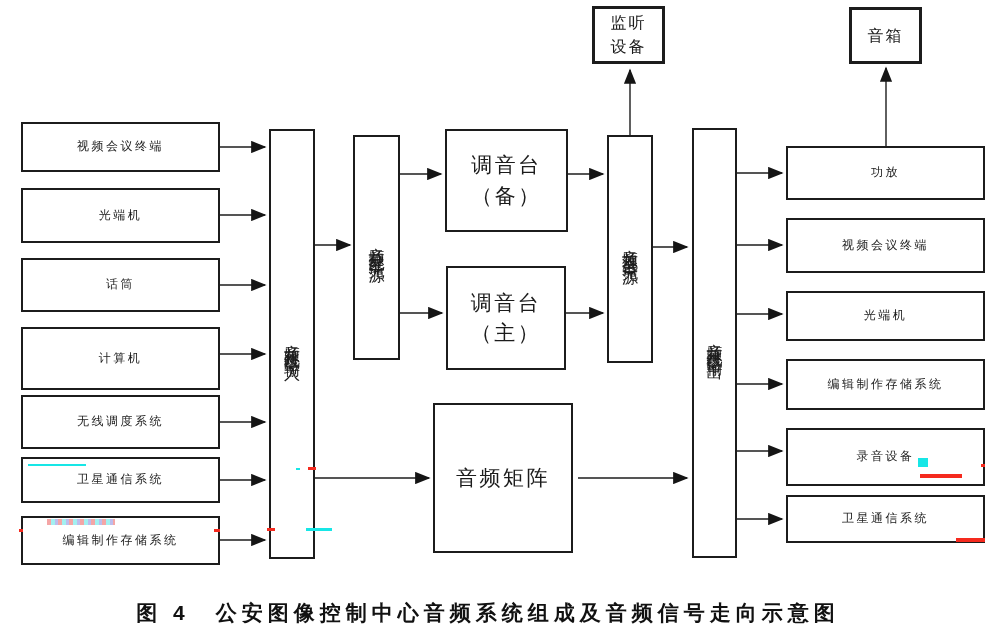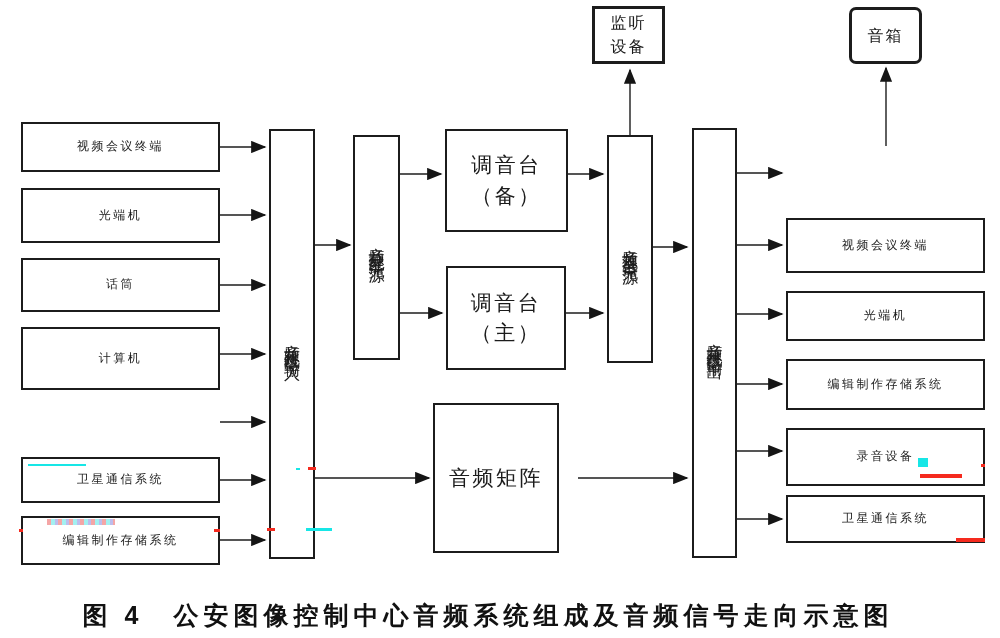--- a/index.html
+++ b/index.html
@@ -15,21 +15,21 @@
   }
   .sm{border-width:3px;font-size:16px;letter-spacing:2px;line-height:1.5;}
   .vbox{
     writing-mode:vertical-rl;text-orientation:mixed;
     font-size:16px;letter-spacing:3px;line-height:1.0;
   }
   .mid{font-size:21px;font-family:Liberation Serif, serif;}
   .caption{
     position:absolute;left:0;top:599px;width:976px;text-align:center;
     font-family:"Liberation Sans","DejaVu Sans",sans-serif;font-weight:bold;
-    font-size:25px;letter-spacing:5px;color:#111;
+    font-size:21px;letter-spacing:5px;color:#111;
   }
   svg.connectors{position:absolute;left:0;top:0;pointer-events:none;}
   svg.connectors line{stroke:#1c1c1c;stroke-width:1.4;}
   .artifact{position:absolute;}
   .a-cyan{background:#17e6e6;}
   .a-red{background:#f52a1e;}
   .a-smudge{
     background:repeating-linear-gradient(90deg,
       rgba(230,40,40,.55) 0 4px, rgba(30,220,220,.55) 4px 8px, rgba(60,60,200,.45) 8px 11px);
     filter:blur(.7px);opacity:.75;
@@ -76,45 +76,47 @@
     <line x1="737" y1="173" x2="782" y2="173" marker-end="url(#arr)"></line>
     <line x1="737" y1="245" x2="782" y2="245" marker-end="url(#arr)"></line>
     <line x1="737" y1="314" x2="782" y2="314" marker-end="url(#arr)"></line>
     <line x1="737" y1="384" x2="782" y2="384" marker-end="url(#arr)"></line>
     <line x1="737" y1="451" x2="782" y2="451" marker-end="url(#arr)"></line>
     <line x1="737" y1="519" x2="782" y2="519" marker-end="url(#arr)"></line>
   </svg>
 
   <div class="box sm" style="left:592px;top:6px;width:73px;height:58px;">监听
 设备</div>
-  <div class="box sm" style="left:849px;top:7px;width:73px;height:57px;border-radius:7px;">音箱</div>
+  <div class="box sm" style="left:849px;top:7px;width:73px;height:57px;">音箱</div>
 
   <div class="box" style="left:21px;top:122px;width:199px;height:50px;">视频会议终端</div>
   <div class="box" style="left:21px;top:188px;width:199px;height:55px;">光端机</div>
   <div class="box" style="left:21px;top:258px;width:199px;height:54px;">话筒</div>
   <div class="box" style="left:21px;top:327px;width:199px;height:63px;">计算机</div>
+  <div class="box" style="left:21px;top:395px;width:199px;height:54px;">无线调度系统</div>
   <div class="box" style="left:21px;top:457px;width:199px;height:46px;">卫星通信系统</div>
   <div class="box" style="left:21px;top:516px;width:199px;height:49px;">编辑制作存储系统</div>
 
   <div class="box vbox" style="left:269px;top:129px;width:46px;height:430px;">音频跳线盘（输入）</div>
 
   <div class="box vbox" style="left:353px;top:135px;width:47px;height:225px;">音频分配器（无源）</div>
 
   <div class="box mid" style="left:445px;top:129px;width:123px;height:103px;">调音台
 （备）</div>
 
   <div class="box mid" style="left:446px;top:266px;width:120px;height:104px;">调音台
 （主）</div>
 
   <div class="box vbox" style="left:607px;top:135px;width:46px;height:228px;">音频混合器（无源）</div>
 
-  <div class="box mid" style="left:433px;top:403px;width:126px;height:150px;">音频矩阵</div>
+  <div class="box mid" style="left:433px;top:403px;width:140px;height:150px;">音频矩阵</div>
 
   <div class="box vbox" style="left:692px;top:128px;width:45px;height:430px;">音频跳线盘（输出）</div>
 
+  <div class="box" style="left:786px;top:146px;width:199px;height:54px;">功放</div>
   <div class="box" style="left:786px;top:218px;width:199px;height:55px;">视频会议终端</div>
   <div class="box" style="left:786px;top:291px;width:199px;height:50px;">光端机</div>
   <div class="box" style="left:786px;top:359px;width:199px;height:51px;">编辑制作存储系统</div>
   <div class="box" style="left:786px;top:428px;width:199px;height:58px;">录音设备</div>
   <div class="box" style="left:786px;top:495px;width:199px;height:48px;">卫星通信系统</div>
 
   <div class="caption">图 4　公安图像控制中心音频系统组成及音频信号走向示意图</div>
 
   <div class="artifact a-cyan" style="left:28px;top:464px;width:58px;height:2px;"></div>
   <div class="artifact a-smudge" style="left:47px;top:519px;width:68px;height:6px;"></div>

